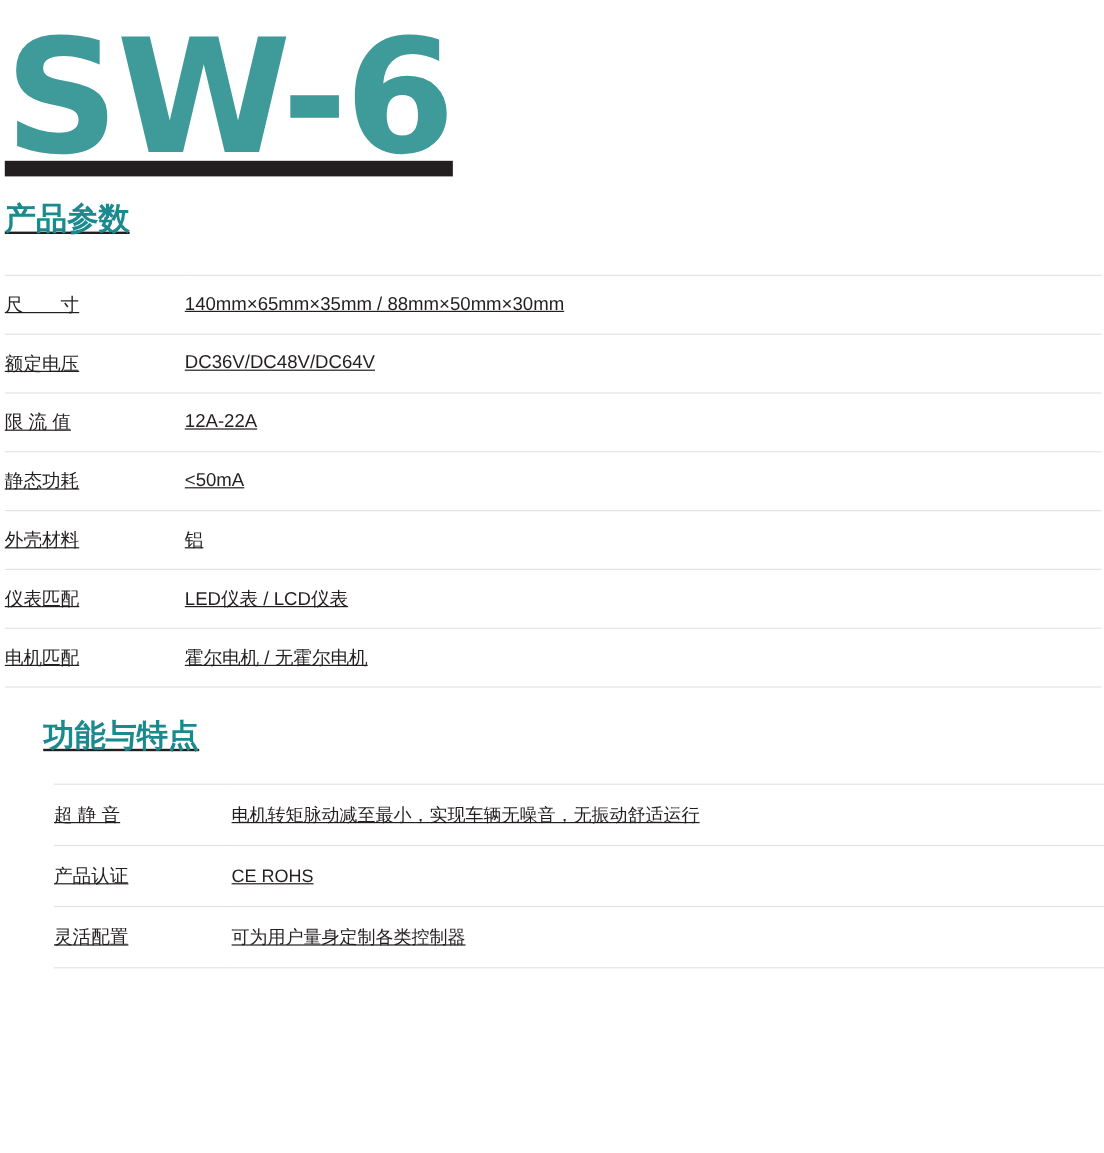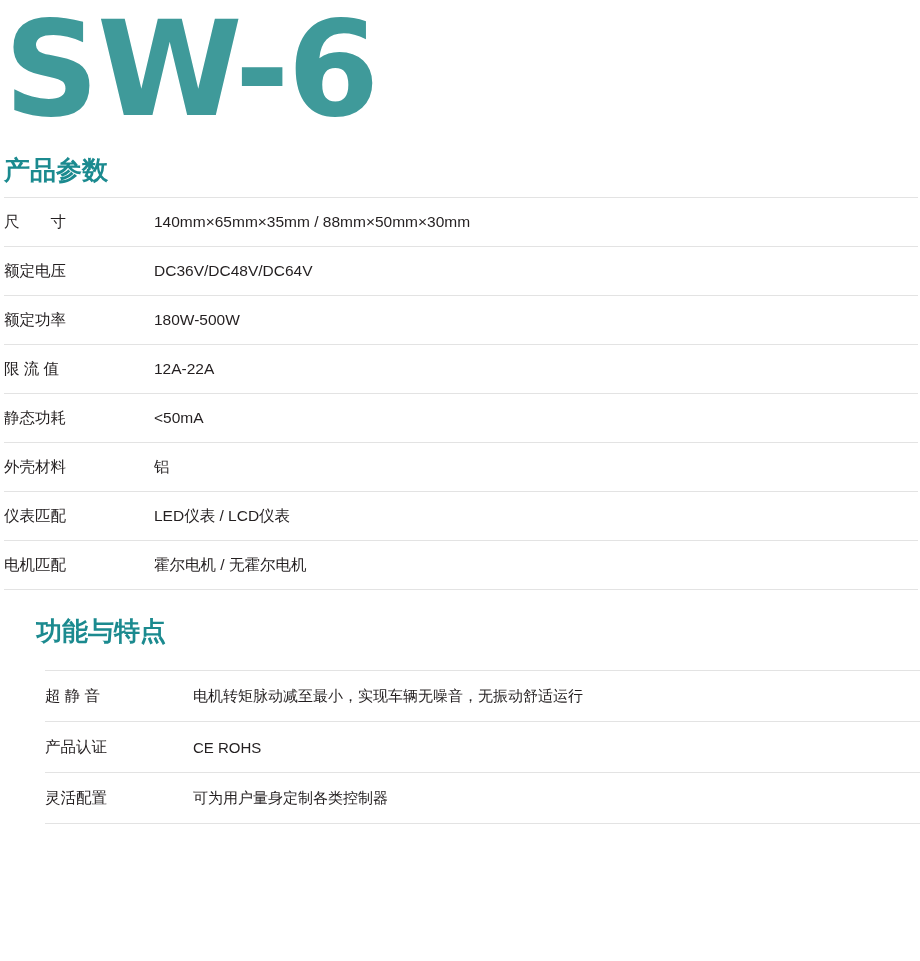--- a/index.html
+++ b/index.html
@@ -12,21 +12,22 @@
     background: #ffffff;
     font-family: "Liberation Sans", sans-serif;
     color: #231f20;
     overflow: hidden;
   }
   .page {
     position: relative;
     width: 768px;
     height: 961px;
     box-sizing: border-box;
-    padding: 3px 6px 0 4px;
+    padding: 16px 6px 0 4px;
+    text-decoration: underline;
   }
 
   
   .product-title {
     font-family: "DejaVu Sans", sans-serif;
     font-weight: 700;
     font-size: 132px;
     line-height: 124px;
     letter-spacing: -2px;
     color: #3f9a9a;
@@ -49,21 +50,21 @@
   }
   .section-heading.second {
     padding-top: 26px;
     margin-left: 32px;
   }
 
   
   .spec-table {
     width: 914px;
     border-collapse: collapse;
-    margin-top: 12px;
+    margin-top: 31px;
     table-layout: fixed;
   }
   .spec-table.features {
     margin-top: 24px;
     margin-left: 41px;
   }
   .spec-table tr {
     border-bottom: 1px solid #e3e3e3;
   }
   .spec-table tr.first-row {
@@ -112,24 +113,20 @@
     <tbody>
       <tr class="first-row">
         <td class="label spread">尺　　寸</td>
         <td class="value">140mm×65mm×35mm / 88mm×50mm×30mm</td>
       </tr>
       <tr>
         <td class="label">额定电压</td>
         <td class="value">DC36V/DC48V/DC64V</td>
       </tr>
       <tr>
-        <td class="label">额定功率</td>
-        <td class="value">180W-500W</td>
-      </tr>
-      <tr>
         <td class="label">限 流 值</td>
         <td class="value">12A-22A</td>
       </tr>
       <tr>
         <td class="label">静态功耗</td>
         <td class="value">&lt;50mA</td>
       </tr>
       <tr>
         <td class="label">外壳材料</td>
         <td class="value">铝</td>

